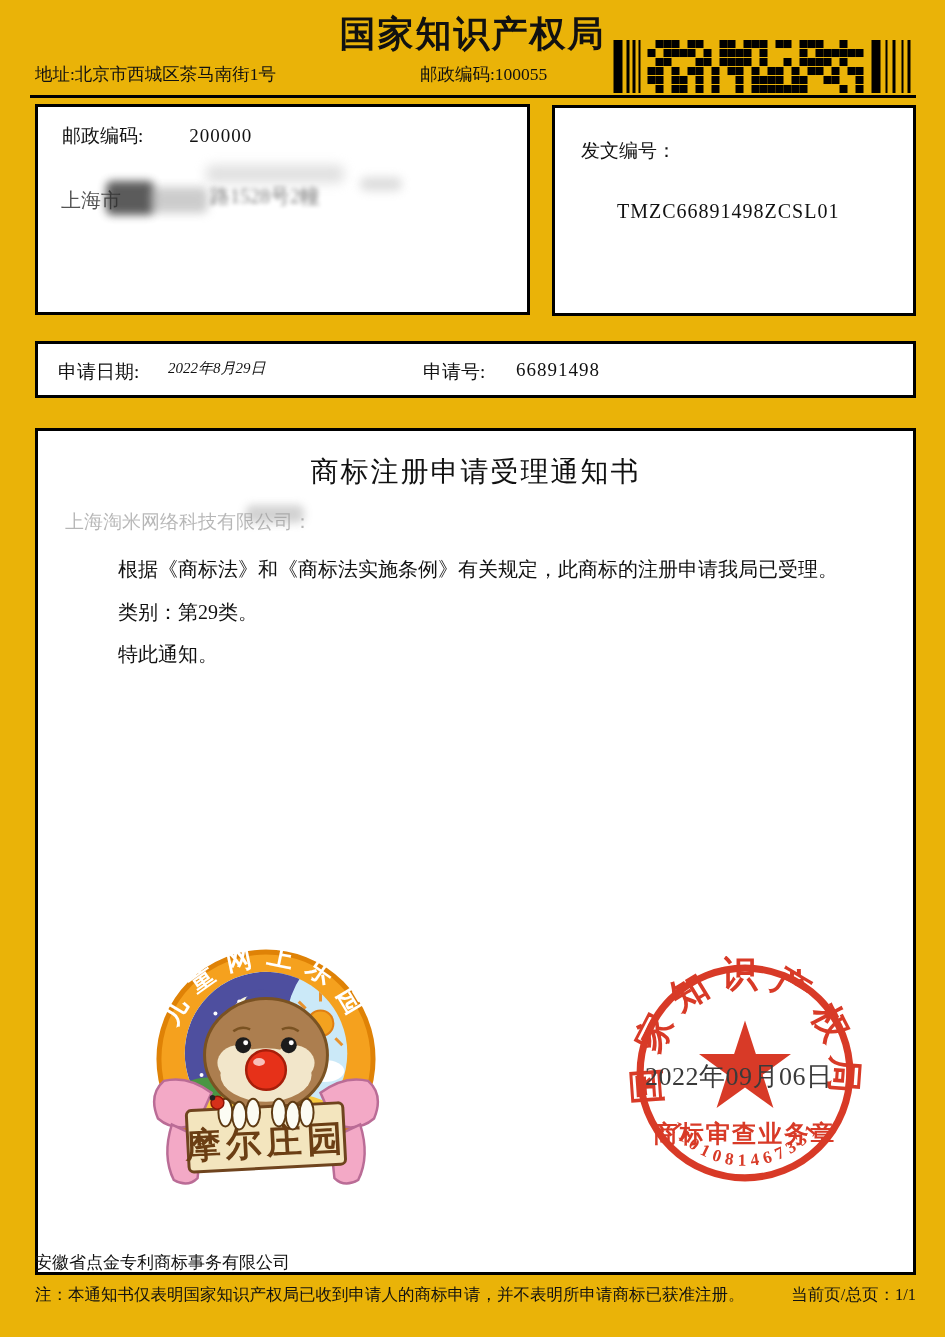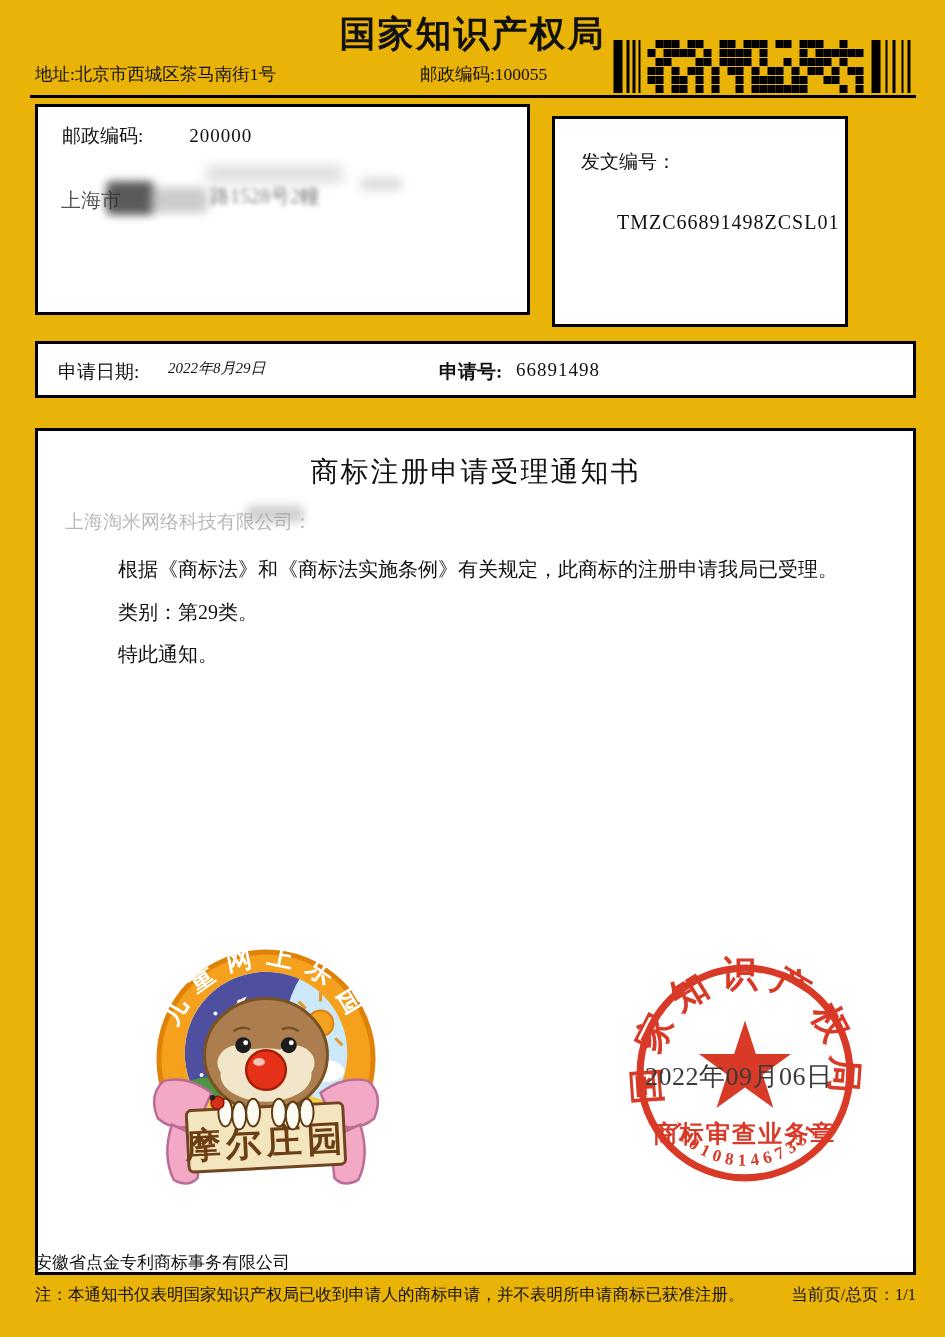--- a/index.html
+++ b/index.html
@@ -9,38 +9,38 @@
     margin:0 auto;overflow:hidden;
   }
   .abs{position:absolute;}
   .doc-title{top:10px;left:0;width:100%;text-align:center;font-size:36px;font-weight:bold;letter-spacing:2px;}
   .hdr-addr{left:35px;top:62px;font-size:17.5px;text-align:center;}
   .hdr-postal{left:420px;top:62px;font-size:17.5px;}
   .barcode{left:612px;top:40px;width:303px;height:53px;}
   .rule{left:30px;top:95px;width:886px;height:3px;background:#000;}
   .box{position:absolute;border:3px solid #000;box-sizing:border-box;background:#fff;}
   .box-recipient{left:35px;top:104px;width:495px;height:211px;}
-  .box-dispatch{left:552px;top:116px;width:296px;height:211px;}
+  .box-dispatch{left:552px;top:105px;width:364px;height:211px;}
   .box-appbar{left:35px;top:330px;width:881px;height:57px;margin-top:11px;}
   .box-main{left:35px;top:400px;width:881px;height:847px;margin-top:28px;}
   .r-postal{left:24px;top:16px;font-size:19px;}
   .r-postal .val{margin-left:46px;letter-spacing:1px;}
   .frag-prefix{left:23px;top:80px;font-size:20px;opacity:.72;filter:blur(.6px);}
   .frag-mid{left:172px;top:76px;font-size:20px;opacity:.55;filter:blur(2.2px);}
   .smudge{position:absolute;border-radius:6px;}
   .sm-dark{left:68px;top:74px;width:48px;height:34px;background:#2e2e2e;filter:blur(4px);opacity:.78;}
   .sm-mid{left:112px;top:80px;width:58px;height:26px;background:#9a9a9a;filter:blur(5px);opacity:.5;}
   .sm-top{left:168px;top:58px;width:138px;height:18px;background:#c7c7c7;filter:blur(6px);opacity:.55;}
   .sm-tail{left:322px;top:70px;width:42px;height:14px;background:#b5b5b5;filter:blur(5px);opacity:.45;}
   .r-company{left:23px;top:158px;font-size:19px;opacity:.27;filter:blur(.8px);letter-spacing:1px;}
   .d-label{left:26px;top:30px;font-size:19px;}
   .d-value{left:62px;top:92px;font-size:20px;letter-spacing:1px;}
   .a-dlabel{left:20px;top:15px;font-size:19px;}
   .a-dvalue{left:130px;top:15px;font-size:15px;font-style:italic;}
-  .a-nlabel{left:401px;top:15px;font-size:19px;font-weight:bold;}
+  .a-nlabel{left:385px;top:15px;font-size:19px;}
   .a-nvalue{left:478px;top:15px;font-size:19px;letter-spacing:1px;}
   .n-title{top:22px;left:0;width:100%;text-align:center;font-size:28px;letter-spacing:2px;}
   .n-addressee{left:27px;top:78px;font-size:19px;opacity:.3;filter:blur(.7px);}
   .sm-addr{left:208px;top:74px;width:58px;height:18px;background:#9c9c9c;filter:blur(4px);opacity:.45;}
   .n-body{left:80px;top:125px;font-size:20px;}
   .n-cat{left:80px;top:168px;font-size:20px;}
   .n-close{left:80px;top:210px;font-size:20px;}
   .tm-logo{left:152px;top:943px;width:228px;height:250px;}
   .seal{left:628px;top:956px;width:234px;height:234px;opacity:.95;}
   .seal-date{left:645px;top:1059px;font-size:26px;color:#3a3a3a;letter-spacing:.5px;z-index:3;}

